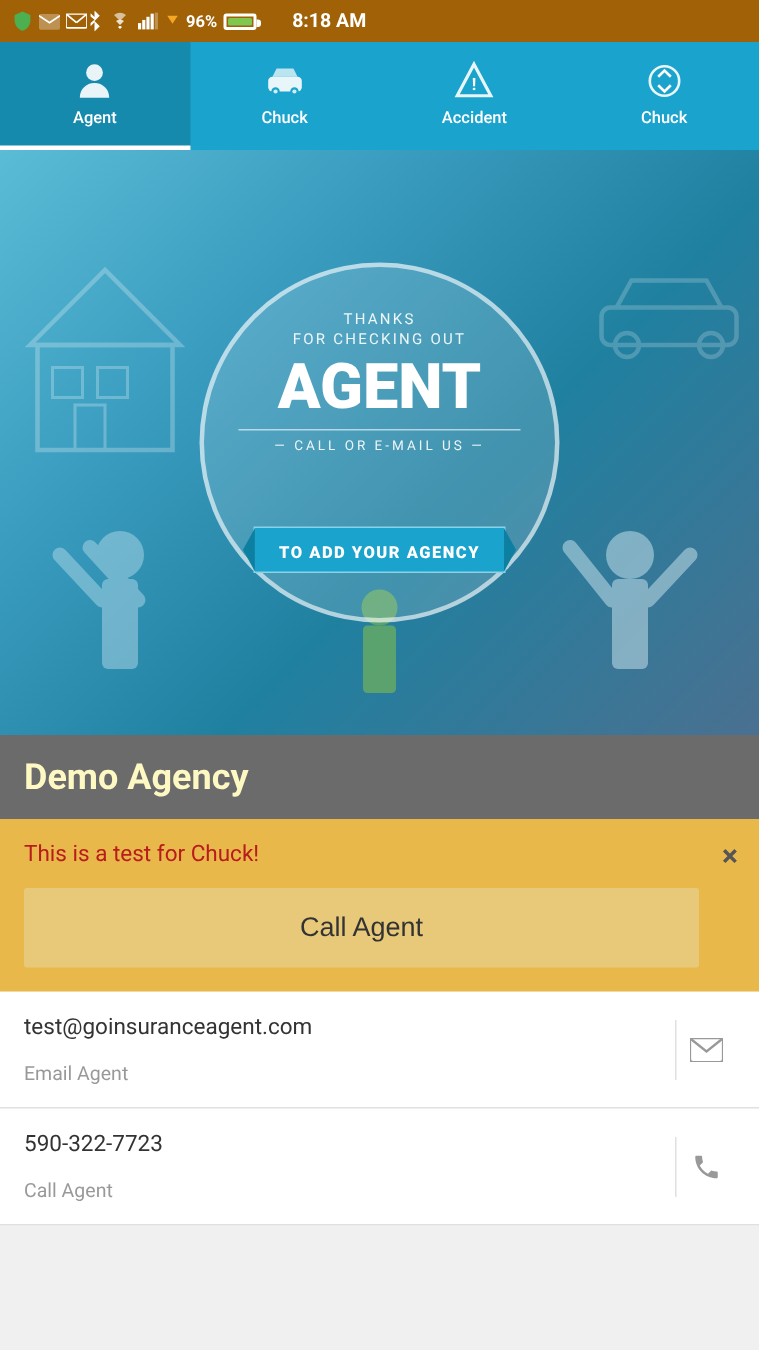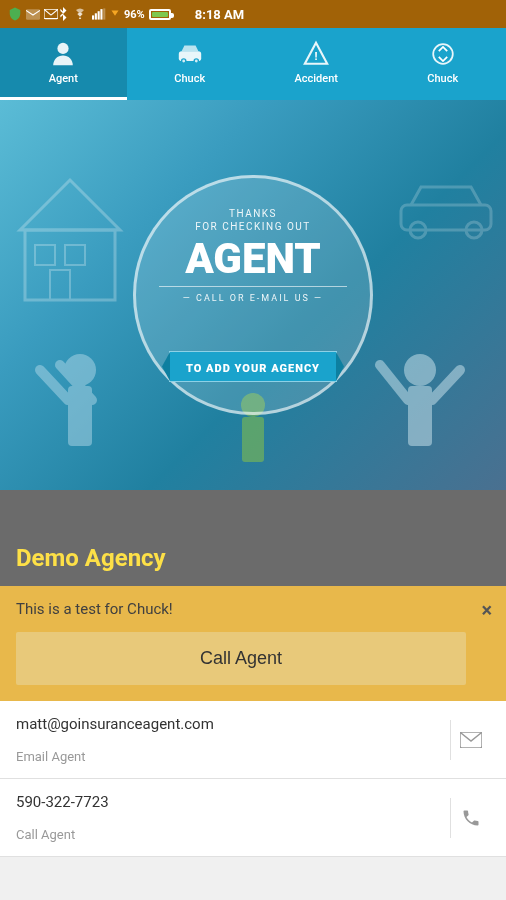--- a/index.html
+++ b/index.html
@@ -181,35 +181,34 @@
 
     
     .agency-section {
       width: 506px;
       background: #6b6b6b;
       padding: 14px 16px;
     }
     .agency-name {
       font-size: 24px;
       font-weight: bold;
-      color: #fde047;
-      margin-top: 40px;
+      color: #fef9c3;
     }
 
     
     .alert-box {
       width: 506px;
       background: #e8b84b;
       padding: 14px 40px 16px 16px;
       position: relative;
       min-height: 50px;
     }
     .alert-text {
       font-size: 15px;
-      color: #404040;
+      color: #b91c1c;
       margin-bottom: 14px;
     }
     .alert-close {
       position: absolute;
       top: 14px;
       right: 14px;
       font-size: 20px;
       color: #555;
       cursor: pointer;
       font-weight: bold;
@@ -448,21 +447,21 @@
 <div class="alert-box">
   <div class="alert-close">×</div>
   <div class="alert-text">This is a test for Chuck!</div>
   <button class="call-agent-btn">Call Agent</button>
 </div>
 
 <div class="contact-section">
 
   <div class="contact-row">
     <div class="contact-info">
-      <div class="contact-main">matt@goinsuranceagent.com</div>
+      <div class="contact-main">test@goinsuranceagent.com</div>
       <div class="contact-sub">Email Agent</div>
     </div>
     <div class="contact-icon">
       <svg width="22" height="16" viewBox="0 0 22 16">
         <rect width="22" height="16" rx="2" fill="none" stroke="#999" stroke-width="1.5"></rect>
         <path d="M1 1l10 8L21 1" stroke="#999" stroke-width="1.5" fill="none"></path>
       </svg>
     </div>
   </div>
 

